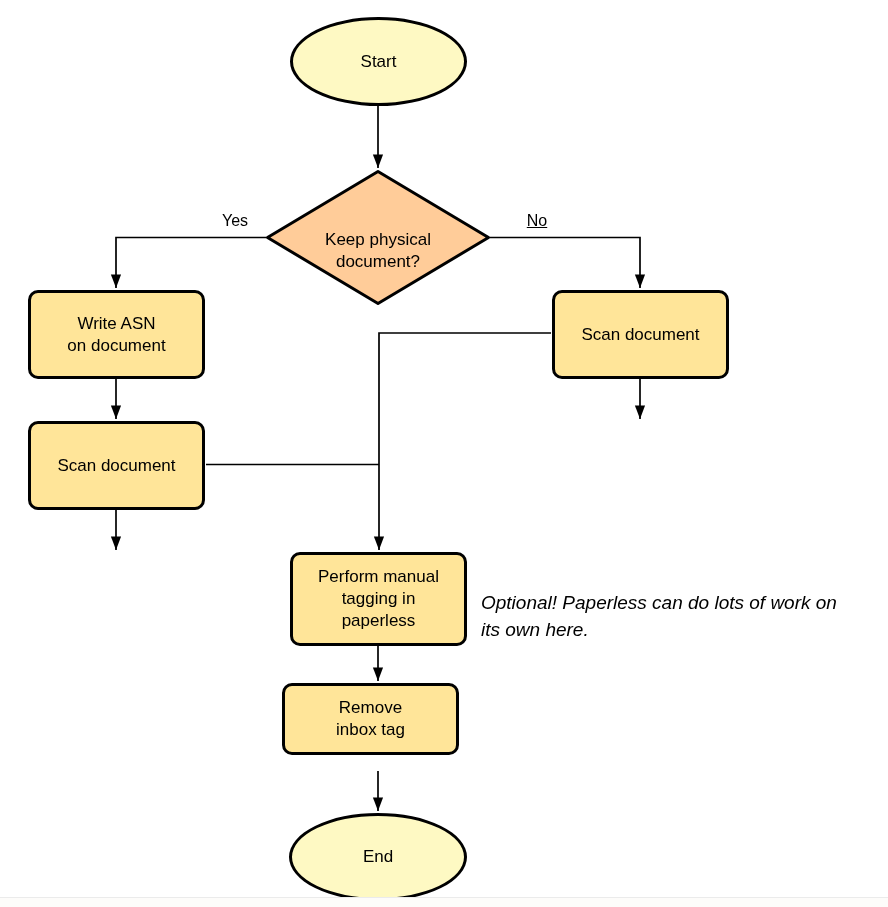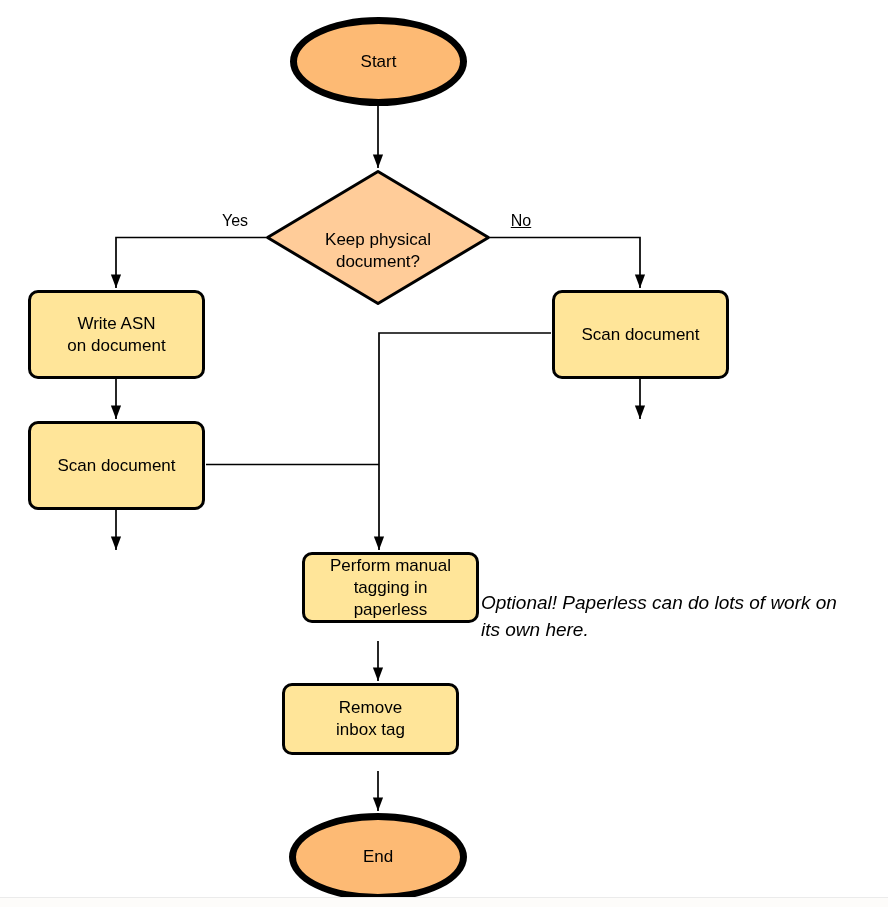--- a/index.html
+++ b/index.html
@@ -44,22 +44,22 @@
     font-size: 17px;
     line-height: 22px;
     white-space: pre-line;
   }
   .process {
     background: #FFE599;
     border: 3px solid #000000;
     border-radius: 10px;
   }
   .terminal {
-    background: #fdba74;
-    border: 7px solid #000000;
+    background: #fef9c3;
+    border: 3px solid #000000;
     border-radius: 50%;
   }
   .decision-label {
     position: absolute;
     display: flex;
     align-items: center;
     justify-content: center;
     text-align: center;
     font-size: 17px;
     line-height: 22px;
@@ -115,38 +115,38 @@
 
   <div class="node terminal" style="left:290px; top:17px; width:177px; height:89px;">
     <span>Start</span>
   </div>
 
   <div class="decision-label" style="left:288px; top:206px; width:180px; height:89px;">Keep physical
 document?</div>
 
   <div class="edge-label" style="left:210px; top:212px;">Yes</div>
 
-  <div class="edge-label" style="left:496px; top:212px;text-decoration:underline;">No</div>
+  <div class="edge-label" style="left:512px; top:212px;text-decoration:underline;">No</div>
 
   <div class="node process" style="left:28px; top:290px; width:177px; height:89px;">
     <span>Write ASN
 on document</span>
   </div>
 
   <div class="node process" style="left:28px; top:421px; width:177px; height:89px;">
     <span>Scan document</span>
   </div>
 
 
   <div class="node process" style="left:552px; top:290px; width:177px; height:89px;">
     <span>Scan document</span>
   </div>
 
 
-  <div class="node process" style="left:302px; top:552px; width:177px; height:71px;">
+  <div class="node process" style="left:290px; top:552px; width:177px; height:94px;">
     <span>Perform manual
 tagging in
 paperless</span>
   </div>
 
   <div class="node process" style="left:282px; top:683px; width:177px; height:72px;">
     <span>Remove
 inbox tag</span>
   </div>
 

